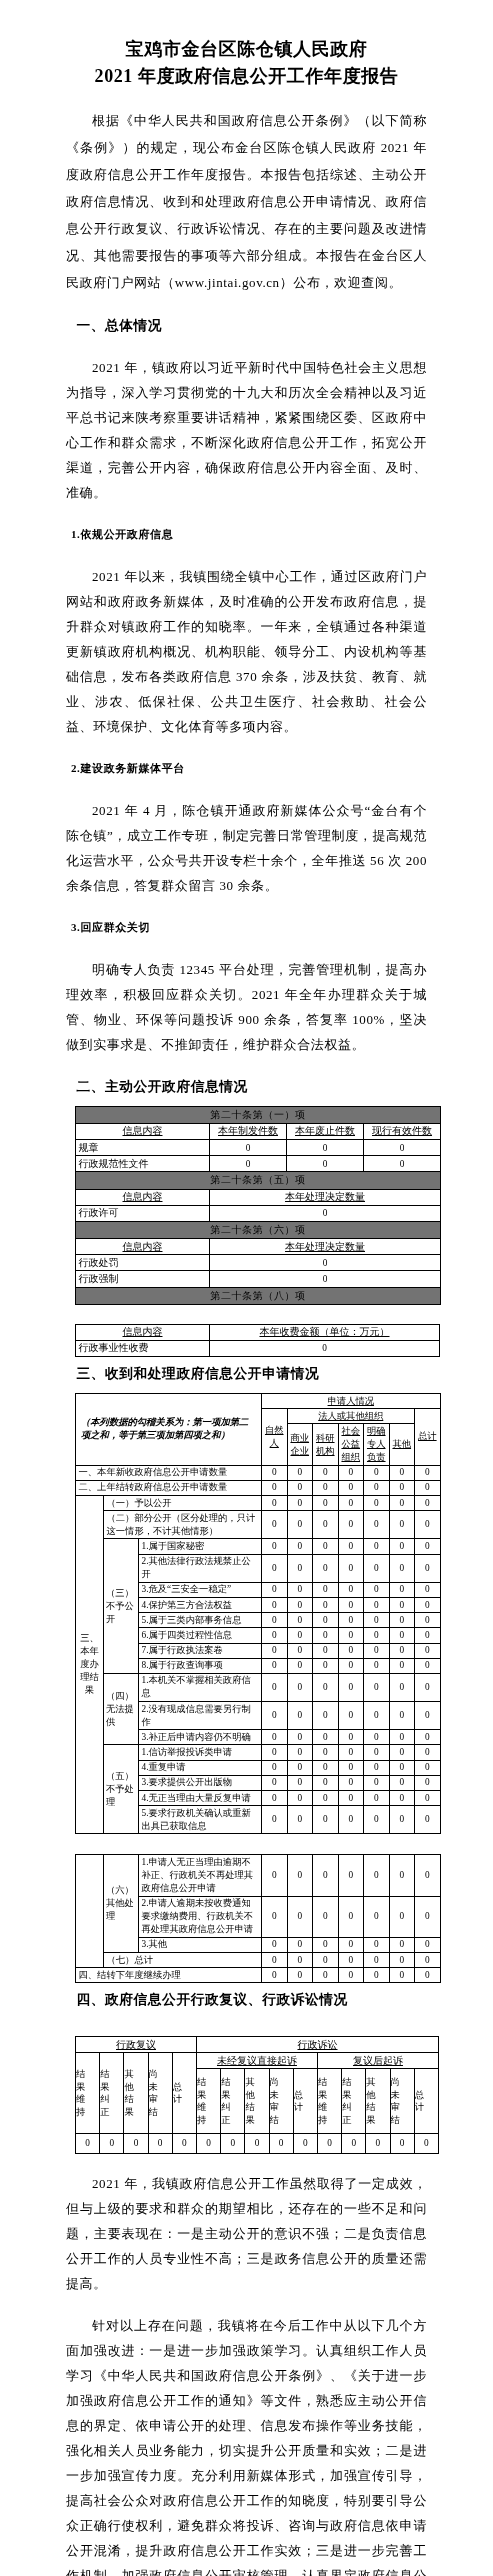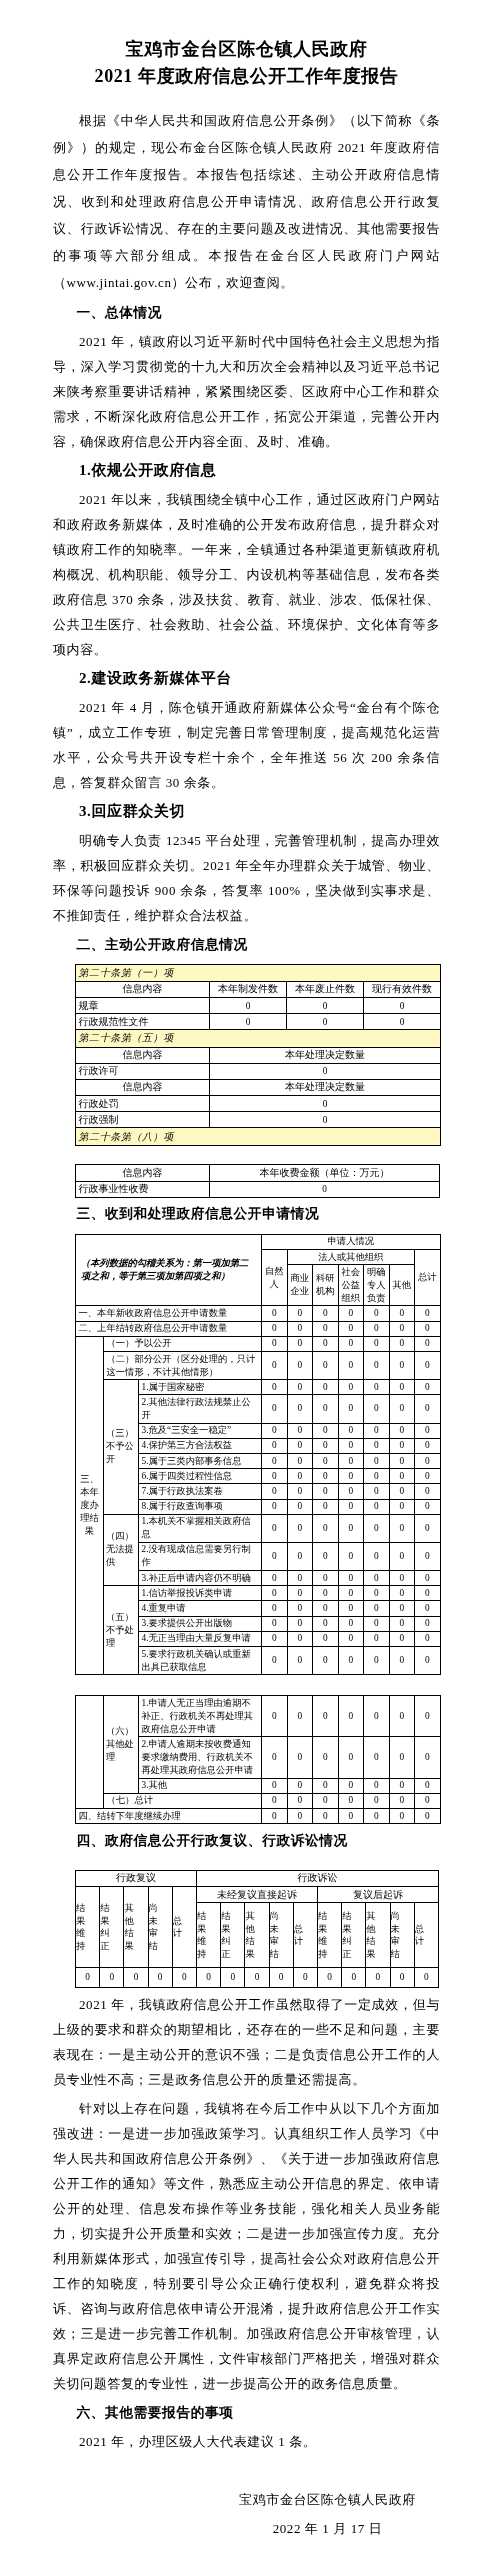--- a/index.html
+++ b/index.html
@@ -6,47 +6,47 @@
   .page {
     position:relative; width:485px; height:2576px; margin:0 auto;
     background:#ffffff; color:#000;
     font-family:"Liberation Serif","DejaVu Serif",serif;
     overflow:hidden;
   }
   .content { padding:36px 45px 0 45px; }
 
   .title { margin:0; text-align:center; font-size:18px; font-weight:bold; line-height:27px; letter-spacing:0.6px; }
 
-  p.body { margin:4px; font-size:13px; line-height:25px; text-align:justify; text-indent:2em; letter-spacing:0.6px; }
+  p.body { margin:17px; font-size:13px; line-height:25px; text-align:justify; text-indent:2em; letter-spacing:0.6px; }
   p.intro { margin-top:17.4px; line-height:27px; }
 
   h2.sec {
     margin:3.7px 0 0 0; font-size:13.7px; line-height:25px; font-weight:bold;
     font-family:"Liberation Sans","DejaVu Sans",sans-serif; text-indent:2em; letter-spacing:0.6px;
   }
-  h3.sub { margin:0; font-size:15px; line-height:25px; font-weight:bold; text-indent:2em; letter-spacing:0.6px; }
+  h3.sub { margin:0; font-size:11px; line-height:25px; font-weight:bold; text-indent:2em; letter-spacing:0.6px; }
 
   table { border-collapse:collapse; table-layout:fixed; margin-left:26px; }
   td { border:0.6px solid #000; font-size:10px; padding:0.6px 2.5px; vertical-align:middle; word-break:break-all; }
   .a20 { width:364px; margin-top:6.2px; border:1.2px solid #000; }
-  .band { background:#fef9c3; text-align:left; height:15px; letter-spacing:0.6px;font-style:italic; }
-  .ctr { text-align:center; }
+  .band { background:#737373; text-align:center; height:15px; letter-spacing:0.6px; }
+  .ctr { text-align:center;text-decoration:underline; }
   .lbl { text-align:left; }
   .num { text-align:center; font-size:9.3px; }
   .sm  { font-size:9.3px; }
 
   .bigtbl { width:364px; border:1.2px solid #000; }
   .bigtbl td { font-size:9.3px; line-height:13px; }
   .note { font-style:italic; font-size:8.7px; line-height:14.3px; padding:3.7px 5px; text-align:left;
           font-family:"Liberation Serif","DejaVu Serif",serif;font-weight:bold; }
   .vtext { text-align:center; padding:0.6px 1.2px; }
   .grp { text-align:left; padding:0.6px 1.9px;margin-top:40px; }
   .blank { background:#fff; }
 
-  .ctable { width:364px; margin-top:17px; border:1.2px solid #000; }
+  .ctable { width:364px; margin-top:24px; border:1.2px solid #000; }
   .vcell { text-align:left; vertical-align:middle; padding:1.9px 0; }
   .vcell .v { display:inline-block; width:10px; word-break:break-all; line-height:12.5px; font-size:9.3px; }
   .vcell.tall { height:75px; }
   .vcell.short { height:60px; }
   .zrow td { height:17.4px; }
 
   .gap30 { height:18.7px; }
   .gap32 { height:20px; }
 
   .sig { margin-top:31px; margin-right:23px; margin-left:auto; width:187px; text-align:center;
@@ -109,20 +109,23 @@
       </tr>
       <tr>
         <td class="ctr">信息内容</td>
         <td class="ctr" colspan="3">本年处理决定数量</td>
       </tr>
       <tr>
         <td class="lbl">行政许可</td>
         <td class="num" colspan="3">0</td>
       </tr>
       <tr>
+        <td class="band" colspan="4">第二十条第（六）项</td>
+      </tr>
+      <tr>
         <td class="ctr">信息内容</td>
         <td class="ctr" colspan="3">本年处理决定数量</td>
       </tr>
       <tr>
         <td class="lbl">行政处罚</td>
         <td class="num" colspan="3">0</td>
       </tr>
       <tr>
         <td class="lbl">行政强制</td>
         <td class="num" colspan="3">0</td>

